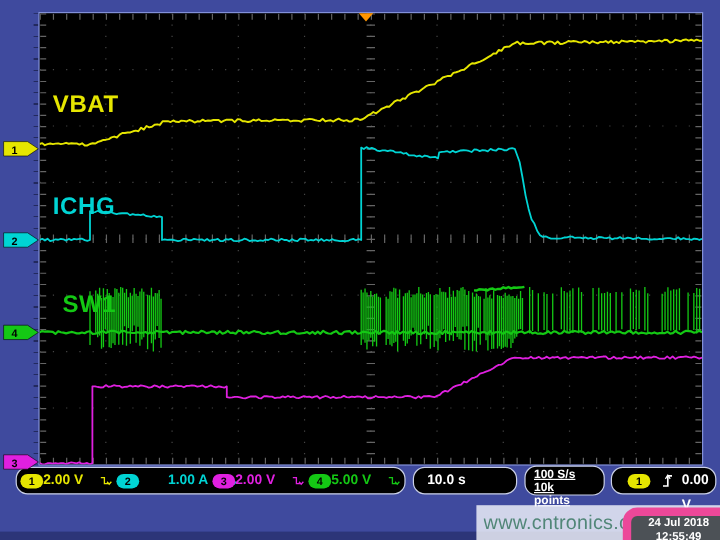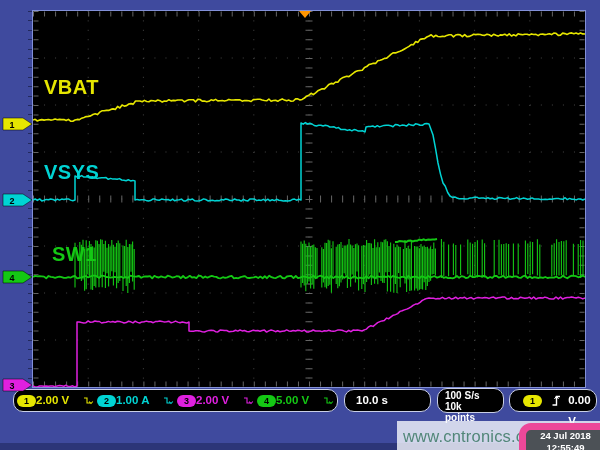--- a/index.html
+++ b/index.html
@@ -26,21 +26,21 @@
 
   
   .panel{position:absolute;background:#000;border:1px solid #c9cfe6;border-radius:10px;color:#fff;box-sizing:border-box;}
   #ch-panel{left:13px;top:389px;width:325px;height:23px;display:flex;align-items:center;padding-left:3px;}
   .ch-group{display:flex;align-items:center;width:80px;flex:0 0 80px;}
   .badge{display:inline-block;width:19px;height:12px;border-radius:7px;color:#000;
     font:bold 9px/12px "Liberation Sans",sans-serif;text-align:center;flex:0 0 19px;}
   .ch-val{font:bold 11.5px/21px "Liberation Sans",sans-serif;width:47px;text-align:left;flex:0 0 47px;}
   .cicon{flex:0 0 11px;height:12px;}
   #time-panel{left:344px;top:389px;width:87px;height:23px;font:bold 11.5px/21px "Liberation Sans",sans-serif;padding-left:11px;}
-  #acq-panel{left:437px;top:388px;width:67px;height:25px;font:bold 10px/11px "Liberation Sans",sans-serif;padding:1px 15px 0 7px;}
+  #acq-panel{left:437px;top:388px;width:67px;height:25px;font:bold 10px/11px "Liberation Sans",sans-serif;padding:1px 15px 0 7px;text-decoration:underline;}
   #trig-panel{left:509px;top:389px;width:88px;height:23px;display:flex;align-items:center;padding-left:13px;}
   #trig-level{font:bold 11.5px/21px "Liberation Sans",sans-serif;margin-left:8px;margin-top:20px;}
 
   
   #bottom-strip{position:absolute;left:0;top:443px;width:600px;height:7px;background:#2c3578;}
   #wm-area{position:absolute;left:397px;top:421px;width:203px;height:29px;background:rgba(246,248,252,.8);}
   #watermark{position:absolute;left:403px;top:426px;width:195px;font:400 16.5px/20px "Liberation Sans",sans-serif;
     color:#47806f;opacity:.92;letter-spacing:.2px;z-index:1;white-space:nowrap;overflow:hidden;}
   #datetime{position:absolute;left:519px;top:423px;width:79px;height:25px;background:#4c5156;
     border:7px solid #ec4899;border-radius:12px;color:#fff;text-align:center;
@@ -79,34 +79,34 @@
         <line x1="3" y1="0" x2="3" y2="376" stroke="#656565" stroke-width="5" stroke-dasharray="1 8.4"></line>
         <line x1="549" y1="0" x2="549" y2="376" stroke="#656565" stroke-width="5" stroke-dasharray="1 8.4"></line>
         <path d="M0,109 L2.2,108.3 L4.4,110.0 L6.6,109.1 L8.8,108.6 L11.1,109.1 L13.3,108.7 L15.5,108.5 L17.7,109.1 L19.9,108.7 L22.1,108.0 L24.3,108.8 L26.5,108.4 L28.7,108.6 L30.9,108.5 L33.2,109.5 L35.4,108.4 L37.6,110.2 L39.8,110.2 L42.0,109.0 L44.2,108.4 L46.5,108.6 L48.7,107.2 L51.0,106.5 L53.2,105.6 L55.4,105.4 L57.7,104.9 L59.9,103.5 L62.2,102.8 L64.4,103.6 L66.7,101.2 L68.9,99.8 L71.1,99.8 L73.4,99.4 L75.6,99.4 L77.9,98.4 L80.1,97.9 L82.3,98.4 L84.6,95.4 L86.8,97.0 L89.1,94.0 L91.3,95.1 L93.6,94.6 L95.8,93.0 L98.0,92.6 L100.3,93.1 L102.5,90.0 L104.8,90.0 L107.0,90.0 L109.2,90.7 L111.4,89.4 L113.7,90.5 L115.9,90.7 L118.1,89.5 L120.3,89.7 L122.6,90.2 L124.8,89.0 L127.0,89.7 L129.2,91.1 L131.4,90.1 L133.7,90.2 L135.9,88.7 L138.1,89.9 L140.3,89.4 L142.6,89.6 L144.8,89.0 L147.0,89.0 L149.2,89.0 L151.4,90.8 L153.7,89.6 L155.9,88.7 L158.1,88.8 L160.3,88.7 L162.6,90.8 L164.8,88.4 L167.0,88.5 L169.2,90.1 L171.4,90.1 L173.7,90.7 L175.9,90.3 L178.1,88.8 L180.3,89.5 L182.6,88.4 L184.8,89.9 L187.0,89.7 L189.2,89.5 L191.4,90.1 L193.7,89.5 L195.9,88.4 L198.1,89.0 L200.3,89.0 L202.6,88.8 L204.8,88.9 L207.0,88.8 L209.2,90.2 L211.4,89.6 L213.7,89.6 L215.9,89.7 L218.1,90.5 L220.3,88.6 L222.6,88.5 L224.8,88.2 L227.0,88.3 L229.2,89.0 L231.4,89.5 L233.7,89.8 L235.9,88.0 L238.1,90.2 L240.3,89.5 L242.6,89.2 L244.8,90.3 L247.0,88.9 L249.2,87.9 L251.4,89.1 L253.7,89.8 L255.9,89.1 L258.1,90.3 L260.3,90.0 L262.6,87.9 L264.8,87.9 L267.0,89.0 L269.2,88.4 L271.4,87.0 L273.7,85.2 L275.9,84.1 L278.1,82.3 L280.3,83.6 L282.6,81.8 L284.8,79.8 L287.0,78.8 L289.2,77.8 L291.5,77.9 L293.7,75.7 L295.9,73.4 L298.1,72.4 L300.4,72.9 L302.6,71.0 L304.8,71.3 L307.0,68.4 L309.3,66.8 L311.5,66.0 L313.7,65.3 L315.9,65.6 L318.2,63.8 L320.4,62.2 L322.6,60.5 L324.8,59.8 L327.1,59.5 L329.3,59.2 L331.5,56.5 L333.7,55.6 L335.9,53.6 L338.2,52.9 L340.4,52.2 L342.6,52.4 L344.8,49.7 L347.1,49.2 L349.3,48.5 L351.5,47.4 L353.7,47.1 L356.0,45.2 L358.2,43.2 L360.4,41.7 L362.6,41.9 L364.9,41.1 L367.1,40.3 L369.3,39.3 L371.5,38.0 L373.8,36.6 L376.0,35.4 L378.2,33.6 L380.4,33.7 L382.7,30.6 L384.9,31.4 L387.1,28.4 L389.3,27.9 L391.6,27.7 L393.8,26.0 L396.0,25.0 L398.2,23.7 L400.5,26.0 L402.7,24.3 L404.9,25.5 L407.1,25.7 L409.4,25.4 L411.6,25.5 L413.8,24.4 L416.1,23.7 L418.3,23.7 L420.5,25.9 L422.7,24.0 L425.0,23.5 L427.2,23.9 L429.4,25.7 L431.7,23.6 L433.9,25.7 L436.1,25.4 L438.3,24.6 L440.6,23.2 L442.8,23.6 L445.0,23.2 L447.3,23.5 L449.5,24.3 L451.7,24.4 L453.9,23.2 L456.2,23.8 L458.4,25.1 L460.6,23.3 L462.9,24.3 L465.1,25.1 L467.3,23.9 L469.5,24.1 L471.8,23.2 L474.0,24.7 L476.2,22.9 L478.5,25.0 L480.7,23.8 L482.9,24.9 L485.1,22.8 L487.4,23.4 L489.6,23.8 L491.8,23.2 L494.1,23.2 L496.3,24.0 L498.5,22.9 L500.7,23.5 L503.0,23.4 L505.2,24.6 L507.4,23.2 L509.7,23.1 L511.9,23.6 L514.1,23.3 L516.3,22.7 L518.6,23.6 L520.8,22.1 L523.0,22.3 L525.3,24.4 L527.5,24.1 L529.7,22.1 L531.9,22.6 L534.2,23.4 L536.4,22.3 L538.6,21.9 L540.9,22.8 L543.1,22.1 L545.3,23.0 L547.5,22.0 L549.8,22.9 L552.0,23.0" stroke="#e6e600" stroke-width="1.6" fill="none" stroke-linejoin="round"></path>
         <path d="M0,189 L2.2,188.0 L4.4,189.4 L6.6,187.9 L8.8,189.9 L11.1,189.3 L13.3,188.4 L15.5,188.8 L17.7,188.0 L19.9,188.4 L22.1,189.5 L24.3,188.1 L26.5,189.1 L28.7,188.1 L30.9,188.5 L33.2,188.1 L35.4,187.9 L37.6,189.1 L39.8,189.7 L42.0,189.0 L42,165 L44.2,166.0 L46.4,165.7 L48.7,164.6 L50.9,166.1 L53.1,166.0 L55.3,165.4 L57.6,166.2 L59.8,165.8 L62.0,166.9 L64.2,167.5 L66.4,166.9 L68.7,166.7 L70.9,166.7 L73.1,166.6 L75.3,168.3 L77.6,167.4 L79.8,168.1 L82.0,167.9 L84.2,168.3 L86.4,167.6 L88.7,169.0 L90.9,169.3 L93.1,169.7 L95.3,168.8 L97.6,169.9 L99.8,169.4 L102.0,170.0 L102,189 L104.2,188.4 L106.4,188.9 L108.6,188.7 L110.9,188.8 L113.1,189.4 L115.3,189.9 L117.5,189.6 L119.7,188.1 L121.9,188.1 L124.1,189.1 L126.3,189.2 L128.6,188.1 L130.8,188.5 L133.0,188.7 L135.2,188.5 L137.4,189.6 L139.6,188.1 L141.8,189.8 L144.1,188.9 L146.3,188.8 L148.5,188.1 L150.7,190.0 L152.9,189.9 L155.1,188.3 L157.3,188.7 L159.5,188.0 L161.8,189.8 L164.0,189.9 L166.2,189.8 L168.4,189.2 L170.6,187.9 L172.8,188.5 L175.0,189.9 L177.3,189.4 L179.5,189.3 L181.7,189.9 L183.9,189.4 L186.1,189.8 L188.3,188.6 L190.5,189.0 L192.7,187.9 L195.0,188.5 L197.2,189.6 L199.4,189.4 L201.6,188.0 L203.8,189.0 L206.0,189.0 L208.2,190.1 L210.5,188.3 L212.7,189.6 L214.9,189.9 L217.1,187.9 L219.3,188.0 L221.5,188.0 L223.7,189.6 L225.9,189.0 L228.2,189.4 L230.4,188.3 L232.6,189.7 L234.8,188.2 L237.0,189.8 L239.2,188.8 L241.4,189.6 L243.7,188.3 L245.9,189.2 L248.1,189.5 L250.3,190.0 L252.5,189.8 L254.7,190.0 L256.9,189.8 L259.1,188.6 L261.4,188.1 L263.6,189.2 L265.8,188.3 L268.0,189.0 L268,112 L270.2,113.2 L272.4,111.6 L274.6,113.0 L276.8,112.3 L279.0,113.0 L281.2,114.5 L283.4,114.9 L285.7,114.3 L287.9,114.3 L290.1,115.0 L292.3,114.3 L294.5,114.7 L296.7,116.0 L298.9,116.0 L301.1,115.8 L303.3,117.1 L305.5,116.5 L307.7,118.4 L309.9,118.4 L312.1,118.5 L314.3,119.4 L316.6,118.7 L318.8,119.8 L321.0,118.6 L323.2,119.1 L325.4,120.1 L327.6,119.9 L329.8,119.8 L332.0,121.0 L333.0,116.0 L335.3,115.6 L337.5,115.4 L339.8,115.0 L342.0,116.1 L344.3,114.7 L346.5,115.9 L348.8,115.1 L351.0,114.4 L353.3,114.2 L355.5,114.3 L357.8,114.8 L360.0,115.7 L362.3,113.5 L364.5,113.8 L366.8,114.9 L369.0,114.1 L371.3,114.3 L373.5,115.1 L375.8,113.1 L378.0,114.1 L380.3,114.6 L382.5,112.8 L384.8,113.2 L387.0,114.2 L389.3,114.3 L391.5,112.8 L393.8,112.5 L396.0,113.0 L400.0,124.0 L402.5,137.3 L405.0,152.0 L407.5,163.1 L410.0,172.0 L412.3,175.3 L414.7,181.5 L417.0,185.0 L419.3,186.4 L421.7,185.9 L424.0,187.0 L426.2,187.8 L428.4,187.8 L430.6,187.8 L432.8,187.9 L435.0,187.7 L437.2,186.9 L439.4,186.8 L441.7,186.2 L443.9,186.2 L446.1,187.3 L448.3,187.1 L450.5,187.0 L452.7,187.6 L454.9,186.8 L457.1,187.8 L459.3,187.2 L461.5,188.3 L463.7,187.9 L465.9,186.5 L468.1,186.7 L470.3,187.2 L472.6,187.4 L474.8,186.8 L477.0,188.4 L479.2,187.7 L481.4,187.6 L483.6,186.6 L485.8,187.9 L488.0,187.9 L490.2,187.1 L492.4,187.5 L494.6,188.2 L496.8,187.7 L499.0,186.9 L501.2,188.0 L503.4,188.0 L505.7,188.0 L507.9,188.6 L510.1,188.6 L512.3,188.2 L514.5,188.4 L516.7,188.1 L518.9,188.2 L521.1,187.7 L523.3,187.4 L525.5,187.5 L527.7,188.1 L529.9,188.3 L532.1,186.7 L534.3,188.6 L536.6,187.4 L538.8,188.2 L541.0,188.3 L543.2,188.9 L545.4,187.9 L547.6,188.0 L549.8,189.0 L552.0,188.0" stroke="#00d4d4" stroke-width="1.5" fill="none" stroke-linejoin="round"></path>
         <path d="M0,375 L2.2,375.9 L4.4,376.0 L6.6,375.0 L8.8,375.0 L11.0,375.3 L13.2,374.9 L15.4,375.3 L17.6,375.0 L19.8,375.0 L22.0,375.7 L24.2,374.9 L26.4,374.4 L28.6,374.8 L30.8,375.2 L33.0,374.3 L35.2,375.4 L37.4,375.4 L39.6,374.8 L41.8,376.0 L44.0,375.0 L44,311 L46.2,310.9 L48.5,311.5 L50.7,311.9 L53.0,311.7 L55.2,309.9 L57.4,311.3 L59.7,311.0 L61.9,310.0 L64.2,310.5 L66.4,310.5 L68.6,312.0 L70.9,311.4 L73.1,311.3 L75.4,310.4 L77.6,311.1 L79.8,310.5 L82.1,311.2 L84.3,310.2 L86.6,310.5 L88.8,311.1 L91.0,312.0 L93.3,311.6 L95.5,310.2 L97.8,310.8 L100.0,311.9 L102.2,310.2 L104.5,311.4 L106.7,312.0 L109.0,310.9 L111.2,310.8 L113.4,310.1 L115.7,310.8 L117.9,310.7 L120.2,311.7 L122.4,310.6 L124.6,310.5 L126.9,310.1 L129.1,310.4 L131.4,311.1 L133.6,310.8 L135.8,310.2 L138.1,311.8 L140.3,311.1 L142.6,310.1 L144.8,311.1 L147.0,311.8 L149.3,311.0 L151.5,311.5 L153.8,312.1 L156.0,311.0 L156,320 L158.2,320.3 L160.4,320.2 L162.7,319.8 L164.9,319.7 L167.1,320.1 L169.3,320.7 L171.5,321.0 L173.7,320.1 L176.0,319.4 L178.2,319.3 L180.4,319.4 L182.6,320.7 L184.8,320.9 L187.1,319.1 L189.3,319.2 L191.5,319.6 L193.7,319.5 L195.9,320.7 L198.1,320.4 L200.4,320.3 L202.6,319.3 L204.8,320.1 L207.0,319.0 L209.2,319.9 L211.4,319.4 L213.7,320.5 L215.9,320.7 L218.1,320.0 L220.3,319.1 L222.5,319.8 L224.8,319.5 L227.0,320.3 L229.2,319.5 L231.4,319.1 L233.6,321.1 L235.8,319.9 L238.1,319.0 L240.3,319.6 L242.5,320.7 L244.7,319.7 L246.9,320.7 L249.2,320.3 L251.4,320.1 L253.6,318.9 L255.8,319.9 L258.0,320.2 L260.2,319.5 L262.5,320.0 L264.7,319.3 L266.9,319.6 L269.1,320.2 L271.3,319.1 L273.6,320.9 L275.8,320.9 L278.0,320.1 L280.2,319.0 L282.4,320.0 L284.6,320.0 L286.9,320.0 L289.1,320.6 L291.3,319.8 L293.5,320.1 L295.7,319.2 L297.9,320.0 L300.2,320.2 L302.4,319.9 L304.6,319.1 L306.8,319.0 L309.0,319.2 L311.3,320.1 L313.5,320.9 L315.7,319.3 L317.9,320.7 L320.1,319.1 L322.3,319.2 L324.6,319.0 L326.8,319.5 L329.0,320.0 L331.2,318.9 L333.5,318.1 L335.7,315.8 L337.9,314.7 L340.2,315.4 L342.4,313.5 L344.6,311.6 L346.9,310.6 L349.1,309.9 L351.3,309.6 L353.6,307.1 L355.8,307.7 L358.0,305.9 L360.3,304.2 L362.5,303.6 L364.7,302.6 L367.0,300.4 L369.2,299.8 L371.4,298.9 L373.7,298.1 L375.9,297.2 L378.1,295.9 L380.4,294.2 L382.6,293.1 L384.8,292.9 L387.1,291.4 L389.3,289.4 L391.5,288.3 L393.8,287.4 L396.0,287.0 L398.2,287.2 L400.5,287.2 L402.7,287.9 L404.9,287.5 L407.1,287.7 L409.4,286.3 L411.6,287.7 L413.8,287.4 L416.1,286.4 L418.3,288.0 L420.5,287.5 L422.7,286.2 L425.0,287.8 L427.2,286.7 L429.4,286.9 L431.7,286.3 L433.9,287.9 L436.1,287.1 L438.3,286.6 L440.6,288.1 L442.8,287.1 L445.0,286.5 L447.3,286.8 L449.5,286.9 L451.7,286.5 L453.9,286.8 L456.2,287.4 L458.4,286.4 L460.6,286.1 L462.9,287.5 L465.1,286.7 L467.3,286.4 L469.5,286.1 L471.8,286.0 L474.0,288.0 L476.2,287.8 L478.5,286.3 L480.7,287.8 L482.9,287.5 L485.1,287.8 L487.4,286.2 L489.6,286.8 L491.8,287.3 L494.1,287.1 L496.3,286.2 L498.5,287.8 L500.7,286.0 L503.0,288.1 L505.2,287.0 L507.4,286.7 L509.7,287.1 L511.9,286.1 L514.1,286.7 L516.3,287.8 L518.6,287.9 L520.8,287.9 L523.0,286.0 L525.3,287.9 L527.5,286.0 L529.7,288.1 L531.9,286.9 L534.2,286.5 L536.4,286.4 L538.6,286.0 L540.9,286.6 L543.1,287.0 L545.3,286.2 L547.5,286.9 L549.8,287.9 L552.0,287.0" stroke="#e020e0" stroke-width="1.5" fill="none" stroke-linejoin="round"></path>
         <path d="M42.0,231.7 L42.0,276.4 M46.8,231.0 L46.8,266.1 M48.4,233.8 L48.4,270.0 M50.0,228.8 L50.0,268.5 M51.6,237.4 L51.6,279.7 M53.2,229.3 L53.2,278.3 M54.8,236.7 L54.8,263.2 M56.4,229.9 L56.4,266.3 M58.0,233.1 L58.0,278.4 M59.6,235.3 L59.6,279.0 M61.2,236.6 L61.2,275.0 M62.8,229.3 L62.8,276.6 M64.4,229.8 L64.4,266.7 M66.0,233.0 L66.0,276.3 M67.6,228.2 L67.6,266.5 M69.2,228.8 L69.2,276.2 M70.8,232.9 L70.8,260.8 M72.4,229.8 L72.4,277.1 M74.0,236.8 L74.0,262.3 M75.6,232.9 L75.6,275.4 M77.2,235.5 L77.2,265.1 M78.8,229.1 L78.8,260.2 M80.4,233.7 L80.4,274.6 M82.0,235.7 L82.0,261.3 M83.6,231.9 L83.6,277.2 M85.2,229.4 L85.2,272.0 M86.8,232.2 L86.8,270.0 M90.0,234.6 L90.0,280.0 M91.6,235.0 L91.6,267.1 M93.2,228.8 L93.2,275.0 M94.8,236.0 L94.8,281.9 M96.4,233.1 L96.4,272.0 M98.0,233.3 L98.0,260.7 M99.6,230.6 L99.6,270.6 M101.2,237.9 L101.2,278.8 M268.0,230.4 L268.0,276.6 M269.6,232.7 L269.6,271.9 M271.2,229.4 L271.2,274.6 M272.8,232.8 L272.8,280.3 M274.4,236.1 L274.4,272.8 M276.0,231.4 L276.0,270.4 M277.6,236.0 L277.6,277.5 M279.2,233.9 L279.2,273.5 M280.8,233.6 L280.8,277.7 M282.4,236.2 L282.4,266.0 M284.0,237.0 L284.0,267.8 M288.8,236.3 L288.8,276.5 M290.4,238.0 L290.4,271.4 M292.0,231.7 L292.0,276.3 M293.6,232.1 L293.6,277.5 M295.2,228.7 L295.2,274.9 M296.8,229.4 L296.8,273.7 M298.4,237.2 L298.4,281.8 M300.0,230.2 L300.0,264.7 M303.2,235.8 L303.2,273.0 M304.8,233.4 L304.8,277.3 M306.4,233.0 L306.4,275.3 M308.0,230.9 L308.0,271.6 M309.6,236.8 L309.6,268.5 M311.2,234.4 L311.2,262.2 M312.8,234.5 L312.8,264.5 M314.4,233.4 L314.4,277.1 M316.0,228.1 L316.0,266.6 M317.6,233.5 L317.6,275.8 M319.2,234.5 L319.2,263.5 M320.8,236.9 L320.8,267.6 M322.4,233.2 L322.4,271.6 M324.0,232.4 L324.0,260.4 M325.6,234.3 L325.6,279.6 M328.8,234.8 L328.8,278.1 M330.4,234.1 L330.4,273.0 M332.0,234.6 L332.0,281.0 M333.6,228.9 L333.6,270.9 M335.2,232.1 L335.2,265.4 M336.8,232.1 L336.8,263.4 M338.4,232.5 L338.4,273.9 M340.0,237.1 L340.0,267.4 M341.6,228.2 L341.6,272.8 M343.2,236.3 L343.2,268.3 M344.8,231.3 L344.8,273.2 M346.4,236.3 L346.4,261.5 M348.0,230.7 L348.0,269.9 M349.6,231.2 L349.6,271.7 M351.2,228.8 L351.2,272.1 M352.8,228.2 L352.8,261.3 M354.4,230.2 L354.4,280.4 M356.0,234.9 L356.0,260.9 M357.6,231.6 L357.6,280.8 M360.8,232.8 L360.8,281.7 M362.4,236.2 L362.4,273.0 M364.0,233.5 L364.0,281.9 M365.6,235.6 L365.6,262.1 M367.2,236.0 L367.2,276.2 M370.4,237.9 L370.4,266.7 M372.0,228.9 L372.0,272.5 M373.6,237.0 L373.6,281.1 M375.2,235.1 L375.2,268.5 M376.8,237.8 L376.8,279.9 M378.4,230.8 L378.4,279.6 M381.6,234.9 L381.6,279.4 M383.2,235.4 L383.2,277.6 M384.8,235.6 L384.8,279.8 M386.4,237.2 L386.4,278.8 M388.0,233.0 L388.0,278.0 M389.6,235.4 L389.6,278.5 M391.2,234.5 L391.2,271.3 M392.8,235.9 L392.8,279.0 M394.4,235.7 L394.4,274.9 M396.0,237.4 L396.0,271.1 M397.6,235.6 L397.6,269.7 M399.2,237.9 L399.2,263.6 M400.8,231.5 L400.8,263.1 M402.4,237.4 L402.4,264.3 M408.4,228.1 L408.4,267.0 M410.8,230.7 L410.8,264.9 M415.6,233.4 L415.6,265.3 M420.4,232.5 L420.4,263.9 M422.8,234.0 L422.8,266.7 M427.6,233.5 L427.6,264.0 M434.8,228.4 L434.8,263.3 M437.2,231.5 L437.2,265.2 M439.6,232.7 L439.6,266.1 M442.0,231.1 L442.0,265.5 M444.4,229.2 L444.4,266.5 M449.2,228.5 L449.2,266.8 M451.6,232.3 L451.6,266.2 M461.2,228.9 L461.2,265.8 M466.0,228.7 L466.0,263.7 M468.4,233.3 L468.4,264.4 M470.8,233.1 L470.8,264.7 M473.2,232.2 L473.2,265.1 M475.6,233.1 L475.6,266.3 M480.4,232.4 L480.4,265.3 M485.2,232.5 L485.2,263.3 M492.4,229.5 L492.4,266.6 M494.8,232.4 L494.8,263.1 M497.2,230.5 L497.2,264.2 M499.6,231.1 L499.6,263.2 M504.4,228.2 L504.4,264.4 M506.8,233.4 L506.8,265.9 M518.8,233.7 L518.8,265.6 M521.2,232.2 L521.2,264.2 M523.6,228.3 L523.6,264.4 M526.0,231.0 L526.0,264.6 M528.4,230.1 L528.4,264.2 M530.8,230.2 L530.8,264.9 M533.2,229.3 L533.2,264.2 M540.4,232.8 L540.4,265.3 M545.2,233.1 L545.2,264.0 M547.6,228.9 L547.6,267.0 M550.0,229.6 L550.0,264.3 " stroke="#14c814" stroke-width="1.1" fill="none"></path>
         <path d="M0,266 L2.2,264.9 L4.4,265.4 L6.6,265.2 L8.8,265.3 L11.0,265.6 L13.2,267.3 L15.5,265.0 L17.7,265.9 L19.9,266.2 L22.1,266.8 L24.3,266.2 L26.5,265.6 L28.7,266.1 L30.9,266.8 L33.1,266.8 L35.3,266.1 L37.5,266.7 L39.7,265.5 L42.0,265.0 L44.2,267.3 L46.4,267.0 L48.6,266.4 L50.8,265.6 L53.0,265.0 L55.2,266.4 L57.4,265.5 L59.6,264.7 L61.8,264.7 L64.0,265.4 L66.2,266.9 L68.4,264.7 L70.7,264.8 L72.9,266.0 L75.1,266.1 L77.3,266.5 L79.5,266.4 L81.7,265.9 L83.9,266.4 L86.1,266.3 L88.3,265.7 L90.5,267.0 L92.7,266.1 L94.9,266.9 L97.2,264.7 L99.4,265.2 L101.6,265.6 L103.8,265.5 L106.0,265.0 L108.2,266.8 L110.4,265.7 L112.6,265.5 L114.8,265.5 L117.0,265.1 L119.2,267.3 L121.4,264.8 L123.6,266.0 L125.9,266.5 L128.1,265.4 L130.3,266.2 L132.5,266.5 L134.7,264.7 L136.9,265.3 L139.1,266.6 L141.3,266.2 L143.5,265.2 L145.7,265.3 L147.9,267.2 L150.1,265.0 L152.4,267.1 L154.6,266.3 L156.8,264.8 L159.0,266.5 L161.2,266.2 L163.4,267.1 L165.6,264.6 L167.8,264.8 L170.0,266.9 L172.2,265.5 L174.4,266.7 L176.6,265.6 L178.8,264.9 L181.1,265.6 L183.3,265.9 L185.5,267.1 L187.7,267.3 L189.9,266.2 L192.1,266.9 L194.3,266.3 L196.5,265.4 L198.7,264.8 L200.9,267.3 L203.1,266.9 L205.3,267.3 L207.6,266.1 L209.8,265.5 L212.0,265.1 L214.2,266.9 L216.4,267.0 L218.6,266.7 L220.8,266.4 L223.0,265.7 L225.2,267.1 L227.4,265.6 L229.6,267.2 L231.8,265.3 L234.0,267.2 L236.3,264.7 L238.5,266.2 L240.7,266.9 L242.9,267.1 L245.1,265.8 L247.3,264.9 L249.5,267.0 L251.7,267.4 L253.9,265.5 L256.1,265.2 L258.3,264.9 L260.5,267.1 L262.8,265.0 L265.0,267.1 L267.2,266.7 L269.4,265.4 L271.6,265.7 L273.8,266.1 L276.0,266.9 L278.2,266.4 L280.4,264.7 L282.6,267.2 L284.8,265.7 L287.0,264.7 L289.2,265.3 L291.5,267.0 L293.7,265.5 L295.9,267.3 L298.1,264.8 L300.3,267.1 L302.5,265.5 L304.7,265.9 L306.9,266.6 L309.1,264.8 L311.3,266.9 L313.5,265.2 L315.7,267.2 L318.0,267.4 L320.2,265.7 L322.4,265.7 L324.6,267.4 L326.8,266.6 L329.0,267.2 L331.2,267.2 L333.4,265.1 L335.6,267.3 L337.8,264.8 L340.0,265.9 L342.2,267.1 L344.4,265.3 L346.7,265.9 L348.9,265.9 L351.1,265.5 L353.3,266.0 L355.5,265.1 L357.7,266.7 L359.9,264.9 L362.1,265.8 L364.3,266.3 L366.5,267.0 L368.7,265.9 L370.9,265.8 L373.2,267.3 L375.4,264.8 L377.6,267.1 L379.8,265.9 L382.0,265.7 L384.2,266.0 L386.4,267.2 L388.6,265.3 L390.8,265.9 L393.0,267.2 L395.2,264.9 L397.4,266.6 L399.6,265.7 L401.9,265.2 L404.1,266.7 L406.3,265.9 L408.5,264.9 L410.7,266.9 L412.9,266.1 L415.1,267.1 L417.3,266.8 L419.5,267.4 L421.7,266.6 L423.9,265.0 L426.1,266.9 L428.4,265.1 L430.6,265.6 L432.8,267.1 L435.0,266.7 L437.2,264.7 L439.4,266.0 L441.6,266.2 L443.8,265.1 L446.0,264.9 L448.2,265.5 L450.4,265.0 L452.6,265.5 L454.8,267.3 L457.1,266.0 L459.3,266.8 L461.5,264.8 L463.7,265.0 L465.9,266.7 L468.1,265.9 L470.3,264.8 L472.5,266.9 L474.7,265.9 L476.9,265.3 L479.1,266.2 L481.3,265.4 L483.6,265.4 L485.8,266.6 L488.0,266.8 L490.2,265.1 L492.4,264.7 L494.6,267.1 L496.8,265.5 L499.0,267.1 L501.2,266.2 L503.4,266.5 L505.6,267.0 L507.8,266.3 L510.0,266.9 L512.3,266.0 L514.5,267.0 L516.7,266.6 L518.9,266.6 L521.1,266.6 L523.3,265.5 L525.5,267.0 L527.7,266.6 L529.9,264.7 L532.1,266.3 L534.3,267.3 L536.5,265.7 L538.8,264.7 L541.0,264.9 L543.2,265.2 L545.4,266.3 L547.6,265.6 L549.8,264.6 L552.0,266.0" stroke="#14c814" stroke-width="1.8" fill="none" stroke-linejoin="round"></path>
         <path d="M362,231 L364.2,231.1 L366.4,230.0 L368.6,230.2 L370.8,230.5 L373.1,231.0 L375.3,229.8 L377.5,229.5 L379.7,230.5 L381.9,229.7 L384.1,229.8 L386.3,228.5 L388.5,229.2 L390.7,228.3 L392.9,229.3 L395.2,228.6 L397.4,228.8 L399.6,228.6 L401.8,228.5 L404.0,228.0" stroke="#14c814" stroke-width="2" fill="none"></path>
       </svg>
     <div id="trig-pos" style="left:266px"></div>
-  <div class="ch-label" style="left: 11px; top: 66px; color: rgb(230, 230, 0);">VBAT</div><div class="ch-label" style="left: 11px; top: 151px; color: rgb(0, 212, 212);">VSYS</div><div class="ch-label" style="left: 19px; top: 233px; color: rgb(20, 200, 20);">SW1</div></div>
+  <div class="ch-label" style="left: 11px; top: 66px; color: rgb(230, 230, 0);">VBAT</div><div class="ch-label" style="left: 11px; top: 151px; color: rgb(0, 212, 212);">ICHG</div><div class="ch-label" style="left: 19px; top: 233px; color: rgb(20, 200, 20);">SW1</div></div>
 
   <div id="readout-bar">
     <div id="ch-panel" class="panel">
         <div class="ch-group">
           <span class="badge" style="background: rgb(230, 230, 0);">1</span>
           <span class="ch-val" style="color: rgb(230, 230, 0);">2.00 V</span>
           <svg width="11" height="12" class="cicon">
             <path d="M1,3 H4 V8 H8 M6.2,6.5 L8,8.5 L9.8,6.5" fill="none" stroke="#e6e600" stroke-width="1.1"></path>
           </svg>
         </div>
         <div class="ch-group">
           <span class="badge" style="background: rgb(0, 212, 212);">2</span>
-          <span class="ch-val" style="color: rgb(0, 212, 212);">1.00 A</span>
+          <span class="ch-val" style="color: rgb(0, 212, 212); margin-left: 24px;">1.00 A</span>
           <svg width="11" height="12" class="cicon">
             <path d="M1,3 H4 V8 H8 M6.2,6.5 L8,8.5 L9.8,6.5" fill="none" stroke="#00d4d4" stroke-width="1.1"></path>
           </svg>
         </div>
         <div class="ch-group">
           <span class="badge" style="background: rgb(224, 32, 224);">3</span>
           <span class="ch-val" style="color: rgb(224, 32, 224);">2.00 V</span>
           <svg width="11" height="12" class="cicon">
             <path d="M1,3 H4 V8 H8 M6.2,6.5 L8,8.5 L9.8,6.5" fill="none" stroke="#e020e0" stroke-width="1.1"></path>
           </svg>

